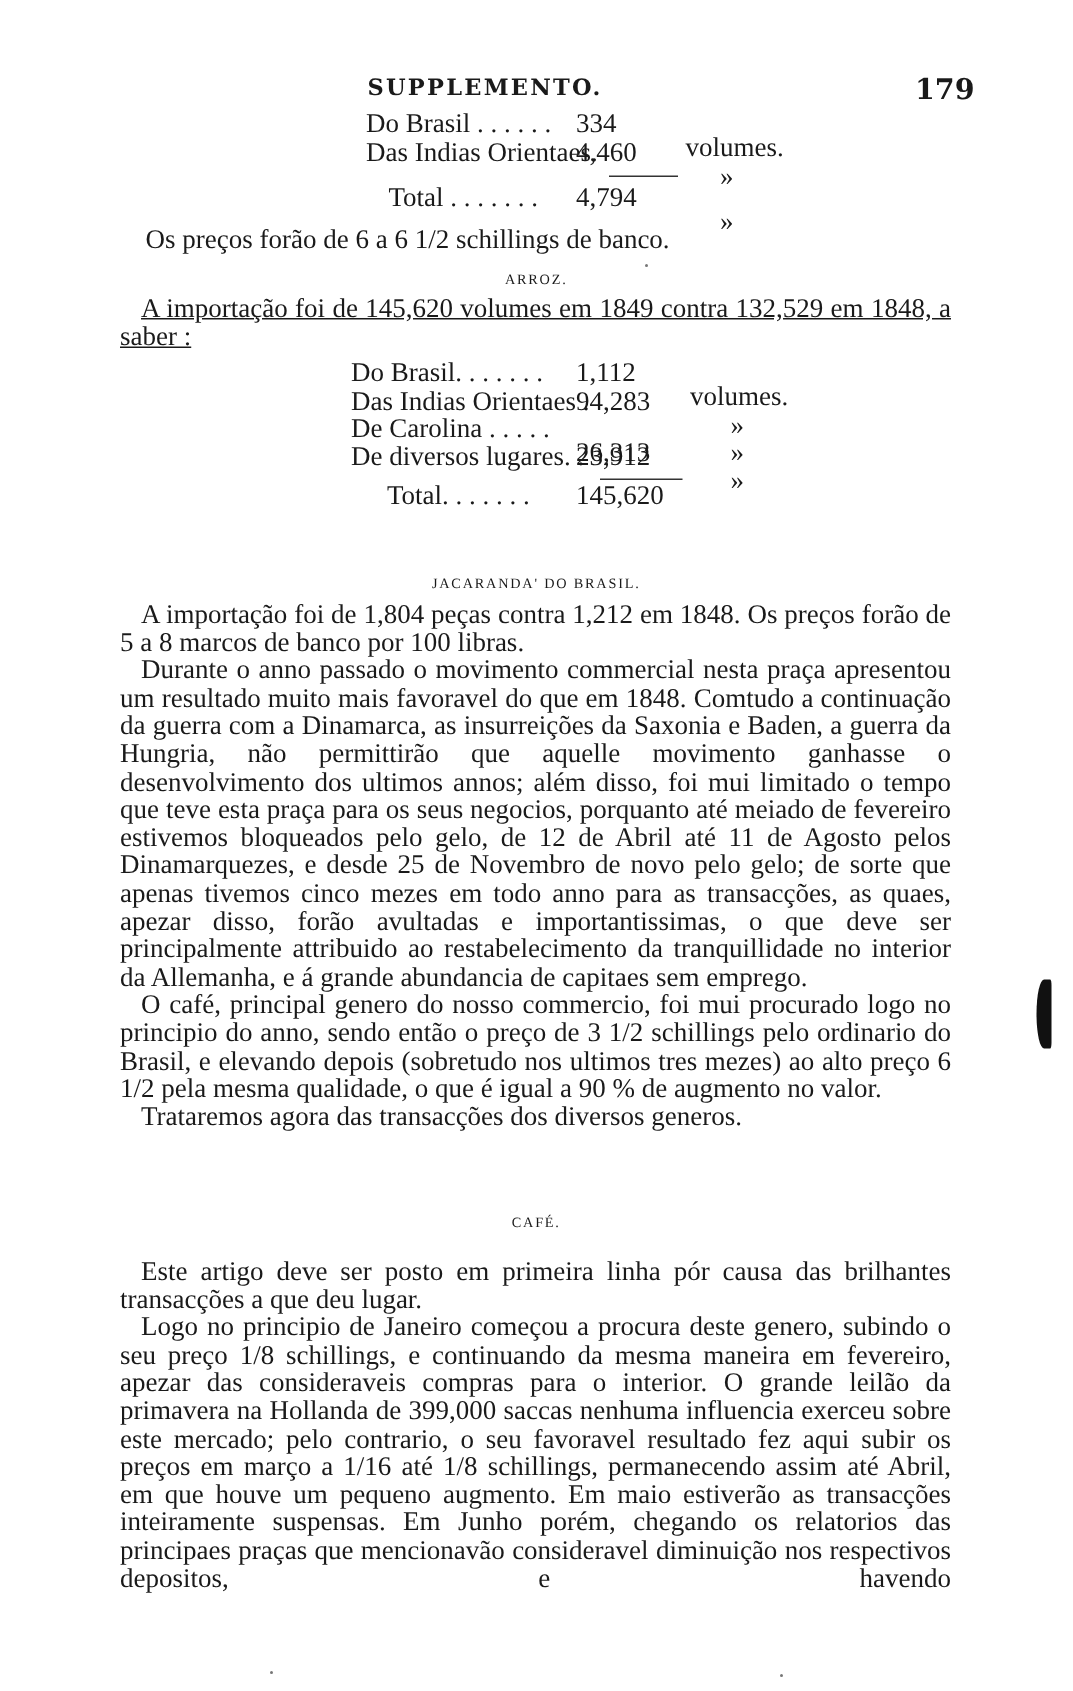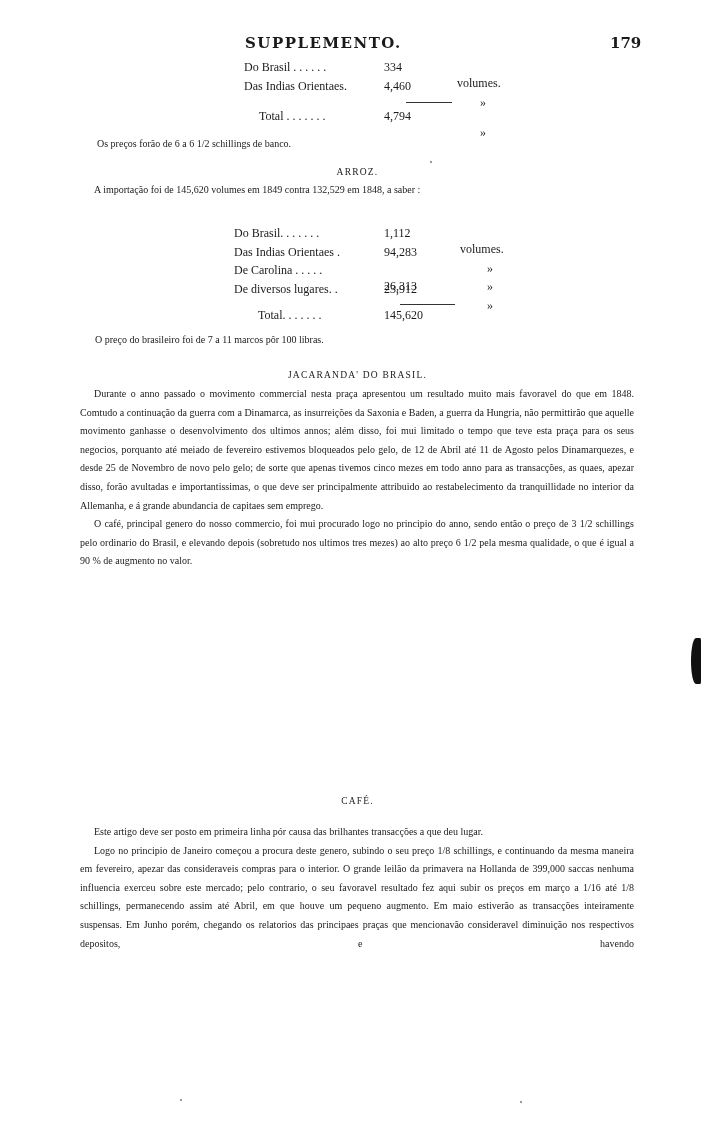--- a/index.html
+++ b/index.html
@@ -1,30 +1,30 @@
 <!DOCTYPE html>
 <html><head>
 <meta charset="utf-8">
 <style>
   html, body { margin:0; padding:0; background:#ffffff; }
   body { width:715px; height:1127px; position:relative; overflow:hidden;
          font-family:"DejaVu Serif","Liberation Serif",serif; color:#1a1a1a; }
-  .page { position:absolute; left:0; top:1px; width:715px; height:906px; }
+  .page { position:absolute; left:0; top:16px; width:715px; height:906px; }
   .running-head { position:absolute; top:33px; left:0; width:715px; height:20px; }
   .running-title { position:absolute; left:245px; top:0; font-weight:bold; font-size:15px; letter-spacing:1.5px; font-family:"DejaVu Serif",serif; }
-  .page-number { position:absolute; left:610px; top:0; font-weight:bold; font-size:15px; }
+  .page-number { position:absolute; left:610px; top:0; font-weight:bold; font-size:19px; }
 
-  .tbl { position:absolute; font-family:"Liberation Serif",serif; font-size:12px; line-height:18.5px;text-decoration:underline; }
+  .tbl { position:absolute; font-family:"Liberation Serif",serif; font-size:18px; line-height:18.5px;text-decoration:underline; }
   .tbl .row { position:relative; height:18.5px; white-space:nowrap; }
   .tbl .lbl { position:absolute; left:0; }
   .tbl .val { position:absolute; }
   .tbl .unit { position:absolute;margin-top:16px; }
   .tbl .rule { position:absolute; height:1px; background:#333; }
 
-  .text { position:absolute; font-family:"Liberation Serif",serif; font-size:10px; line-height:18.6px; text-align:justify; }
+  .text { position:absolute; font-family:"Liberation Serif",serif; font-size:18px; line-height:18.6px; text-align:justify; }
   .text p { margin:0; }
   .indent { text-indent:14px; }
   .heading { position:absolute; left:0; width:715px; text-align:center; font-family:"Liberation Serif",serif;
              font-size:9.5px; letter-spacing:1.2px; font-variant:small-caps; text-transform:uppercase; }
   .last-line { text-align-last:left; }
   .blot { position:absolute; left:691px; top:637px; width:10px; height:46px; background:#111;
           border-radius:60% 10% 10% 60%; }
   .speck { position:absolute; width:2px; height:2px; background:#777; border-radius:50%; }
 </style>
 </head>
@@ -54,21 +54,21 @@
       <span class="val" style="left:140px; width:68px;">4,794</span>
       <span class="unit" style="left:236px;">»</span>
     </div>
   </div>
 
   <div class="text" style="left:97px; top:134px; width:500px;">
     <p>Os preços forão de 6 a 6 1/2 schillings de banco.</p>
   </div>
 
   <div class="heading" style="top:166px;">ARROZ.</div>
-  <div class="text" style="left:80px; top:180px; width:554px;">
+  <div class="text" style="left:80px; top:180px; width:554px;text-decoration:underline;">
     <p class="indent">A importação foi de 145,620 volumes em 1849 contra 132,529 em 1848, a saber :</p>
   </div>
 
   <div class="tbl" style="left:234px; top:223px; width:320px;">
     <div class="row">
       <span class="lbl">Do Brasil. . . . . . .</span>
       <span class="val" style="left:150px; width:71px;">1,112</span>
       <span class="unit" style="left:226px;">volumes.</span>
     </div>
     <div class="row">
@@ -86,28 +86,27 @@
       <span class="val" style="left:150px; width:71px;">23,912</span>
       <span class="unit" style="left:253px;">»</span>
     </div>
     <div class="rule" style="left:166px; top:80px; width:55px;"></div>
     <div class="row" style="margin-top:8px;">
       <span class="lbl" style="left:24px;">Total. . . . . . .</span>
       <span class="val" style="left:150px; width:71px;">145,620</span>
     </div>
   </div>
 
-  <div class="text" style="left:95px; top:330px; width:520px;">
-    <p>O preço do brasileiro foi de 7 a 11 marcos pôr 100 libras.</p>
-  </div>
 
   <div class="heading" style="top:369px;">JACARANDA' DO BRASIL.</div>
   <div class="text" style="left:80px; top:384px; width:554px;">
+    <p class="indent">A importação foi de 1,804 peças contra 1,212 em 1848. Os preços forão de 5 a 8 marcos de banco por 100 libras.</p>
     <p class="indent">Durante o anno passado o movimento commercial nesta praça apresentou um resultado muito mais favoravel do que em 1848. Comtudo a continuação da guerra com a Dinamarca, as insurreições da Saxonia e Baden, a guerra da Hungria, não permittirão que aquelle movimento ganhasse o desenvolvimento dos ultimos annos; além disso, foi mui limitado o tempo que teve esta praça para os seus negocios, porquanto até meiado de fevereiro estivemos bloqueados pelo gelo, de 12 de Abril até 11 de Agosto pelos Dinamarquezes, e desde 25 de Novembro de novo pelo gelo; de sorte que apenas tivemos cinco mezes em todo anno para as transacções, as quaes, apezar disso, forão avultadas e importantissimas, o que deve ser principalmente attribuido ao restabelecimento da tranquillidade no interior da Allemanha, e á grande abundancia de capitaes sem emprego.</p>
     <p class="indent">O café, principal genero do nosso commercio, foi mui procurado logo no principio do anno, sendo então o preço de 3 1/2 schillings pelo ordinario do Brasil, e elevando depois (sobretudo nos ultimos tres mezes) ao alto preço 6 1/2 pela mesma qualidade, o que é igual a 90 % de augmento no valor.</p>
+    <p class="indent">Trataremos agora das transacções dos diversos generos.</p>
   </div>
 
   <div class="heading" style="top:795px;">CAFÉ.</div>
   <div class="text" style="left:80px; top:822px; width:554px;">
     <p class="indent">Este artigo deve ser posto em primeira linha pór causa das brilhantes transacções a que deu lugar.</p>
     <p class="indent last-line" style="text-align-last:justify;">Logo no principio de Janeiro começou a procura deste genero, subindo o seu preço 1/8 schillings, e continuando da mesma maneira em fevereiro, apezar das consideraveis compras para o interior. O grande leilão da primavera na Hollanda de 399,000 saccas nenhuma influencia exerceu sobre este mercado; pelo contrario, o seu favoravel resultado fez aqui subir os preços em março a 1/16 até 1/8 schillings, permanecendo assim até Abril, em que houve um pequeno augmento. Em maio estiverão as transacções inteiramente suspensas. Em Junho porém, chegando os relatorios das principaes praças que mencionavão consideravel diminuição nos respectivos depositos, e havendo</p>
   </div>
 
   <div class="blot"></div>
   <div class="speck" style="left:430px; top:160px;"></div>

